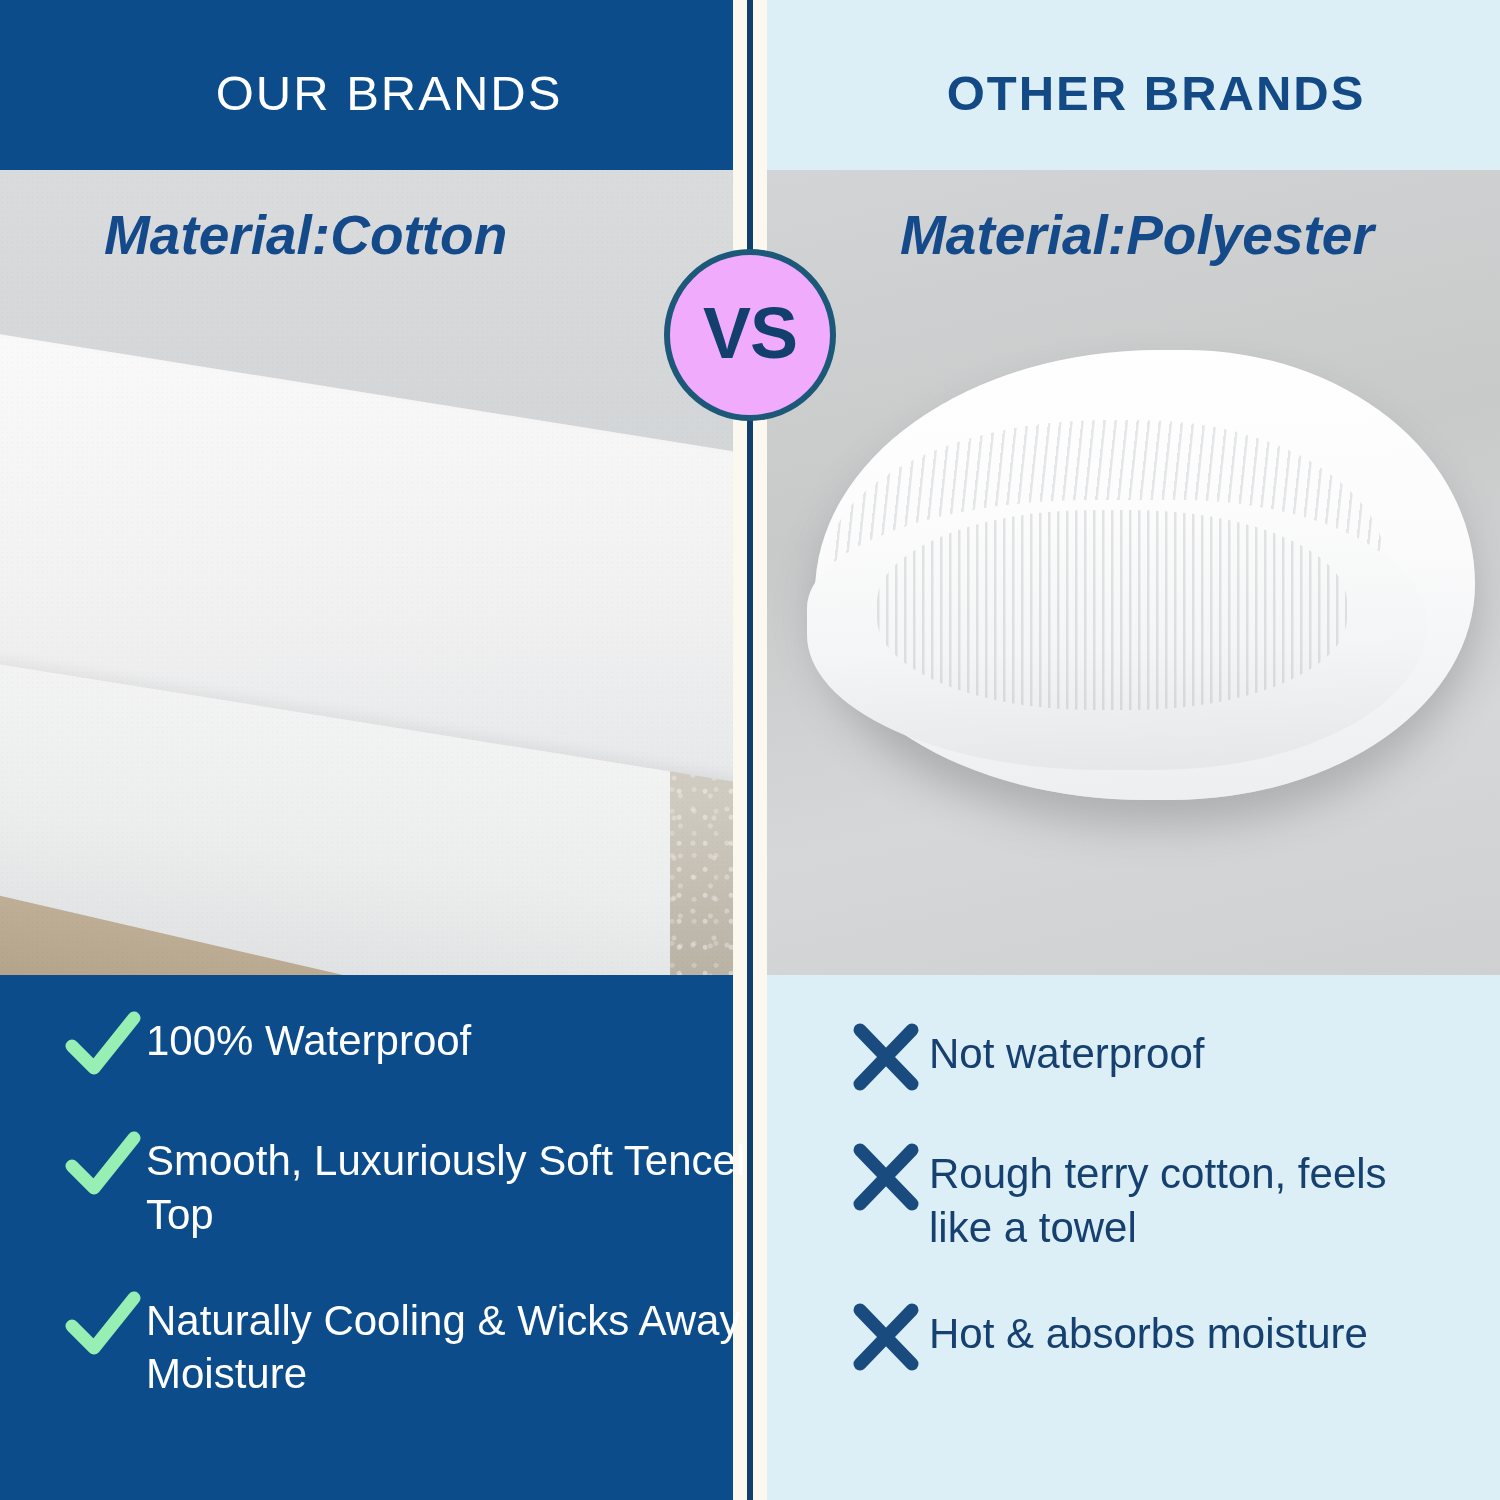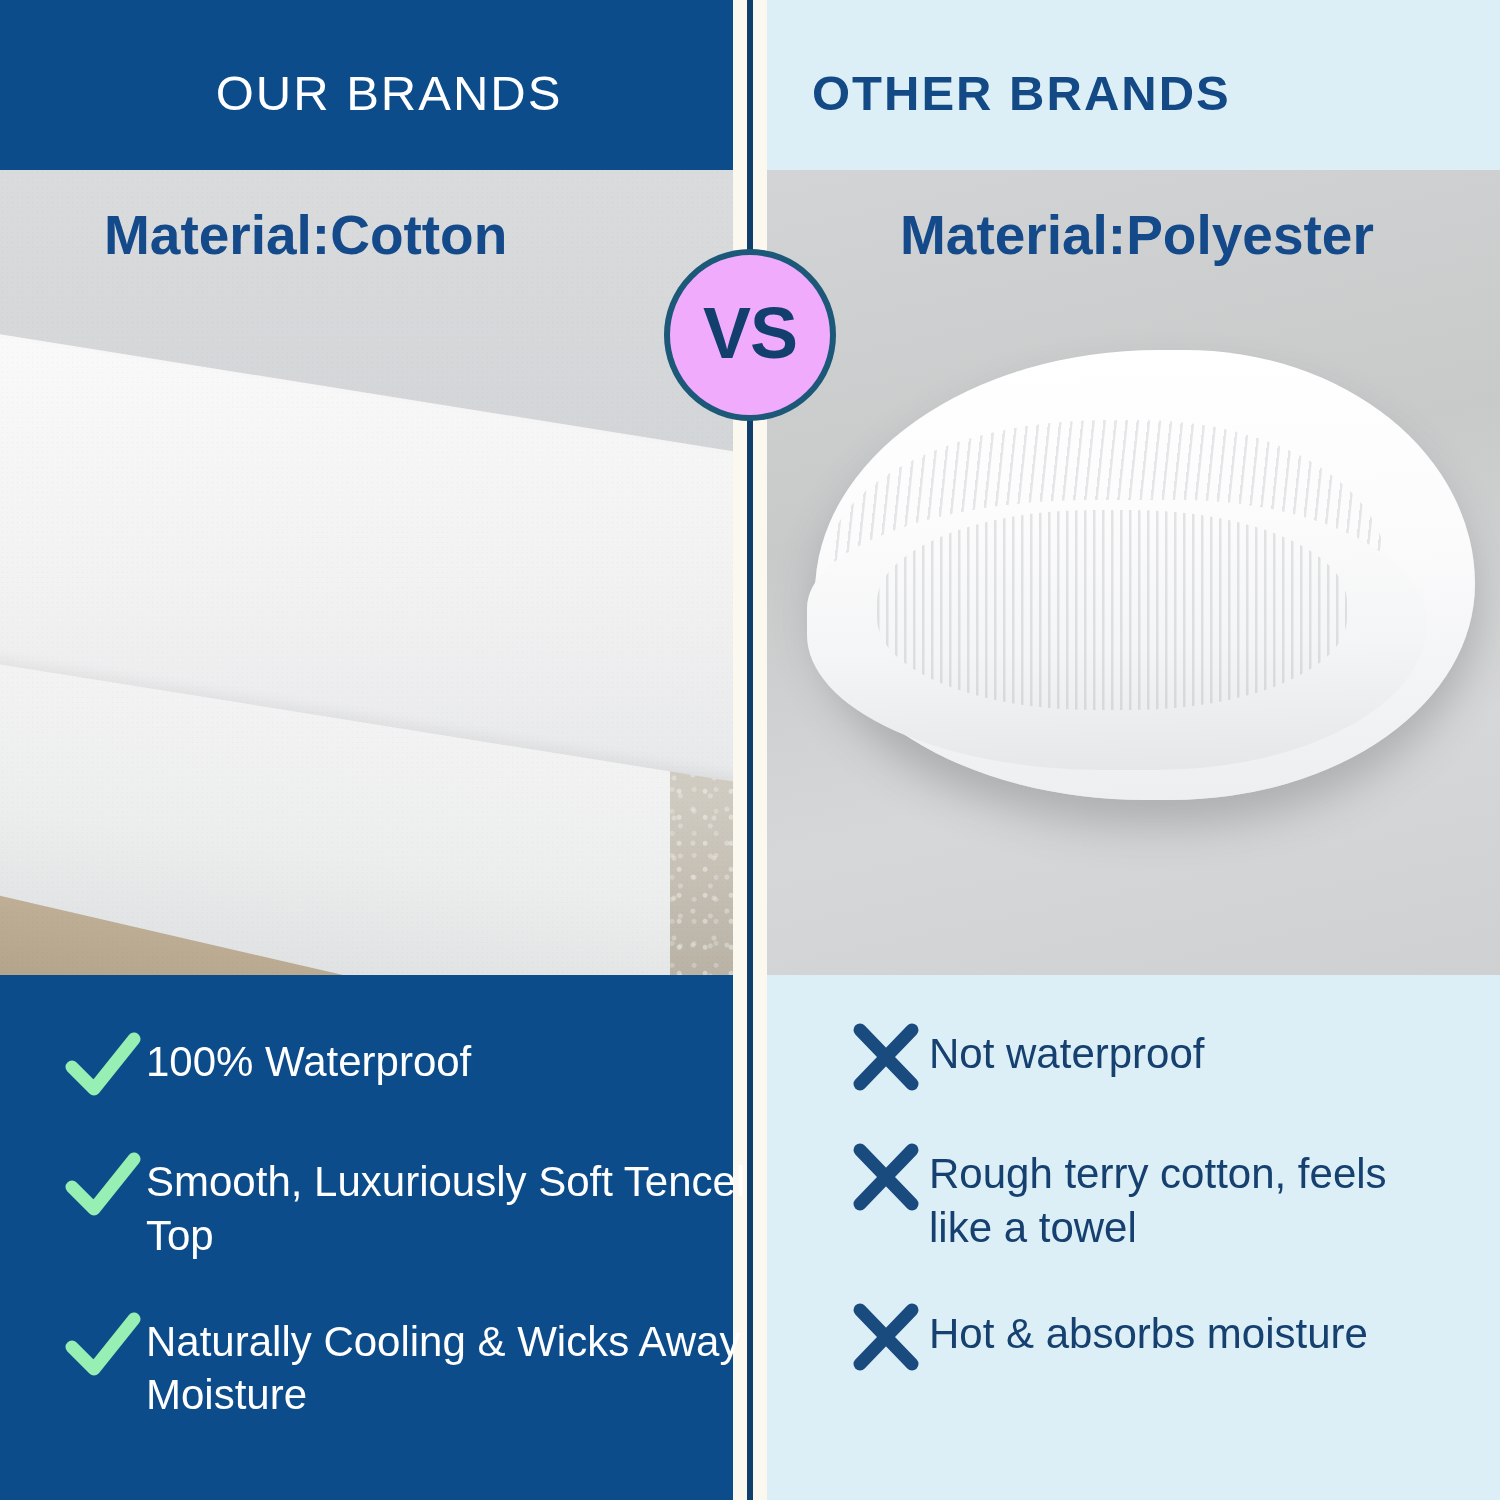--- a/index.html
+++ b/index.html
@@ -56,21 +56,21 @@
     display: flex;
     align-items: center;
     justify-content: center;
   }
   .header-band-right {
     position: absolute;
     left: 767px; top: 0;
     width: 733px; height: 170px;
     display: flex;
     align-items: center;
-    justify-content: flex-start;
+    justify-content: center;
   }
   .header-title {
     font-size: 49px;
     letter-spacing: 2.0px;
     font-weight: 400;
     line-height: 1;
     padding-top: 16px;
     margin-left: 45px;
   }
   .header-title.light { color: #ffffff; }
@@ -210,20 +210,21 @@
   }
 
   
   .material-label {
     position: absolute;
     font-weight: 700;
     font-size: 55px;
     color: #14498a;
     line-height: 1;
     white-space: nowrap;
+    font-style: italic;
   }
   .material-left  { left: 104px; top: 208px; }
   .material-right { left: 900px; top: 208px; }
 
   
   .vs-badge {
     position: absolute;
     left: 664px; top: 249px;
     width: 172px; height: 172px;
     border-radius: 50%;
@@ -242,21 +243,21 @@
     letter-spacing: -1px;
     line-height: 1;
     padding-bottom: 4px;
   }
 
   
   .features-left {
     position: absolute;
     left: 0; top: 975px;
     width: 827px; height: 525px;
-    padding: 52px 40px 0 60px;
+    padding: 31px 40px 0 60px;
     box-sizing: border-box;
   }
   .features-right {
     position: absolute;
     left: 767px; top: 975px;
     width: 733px; height: 576px;
     padding: 44px 40px 0 76px;
     box-sizing: border-box;
   }
 

